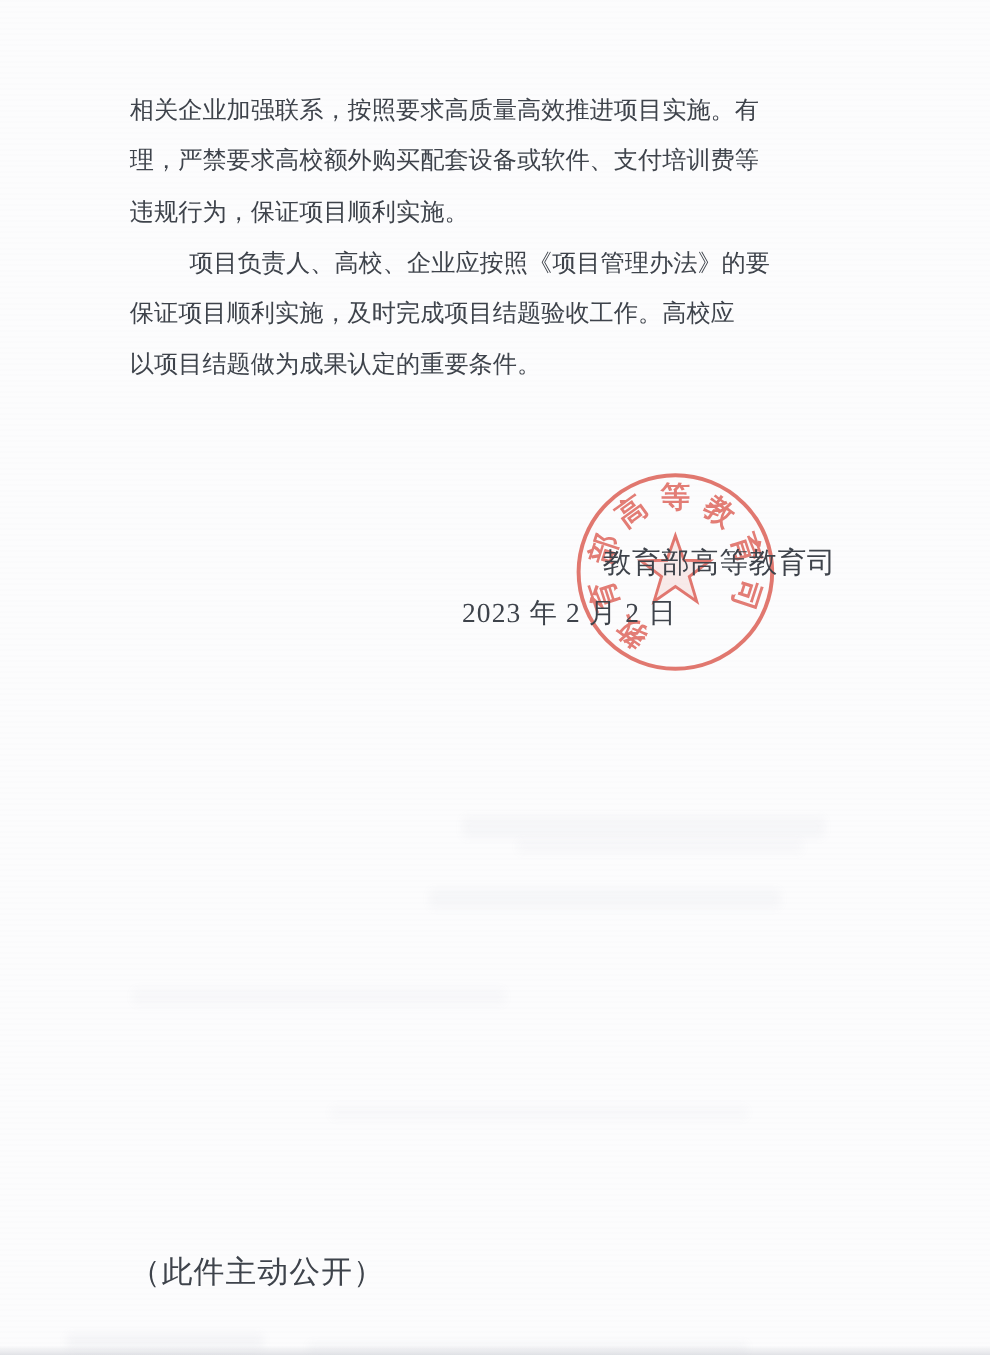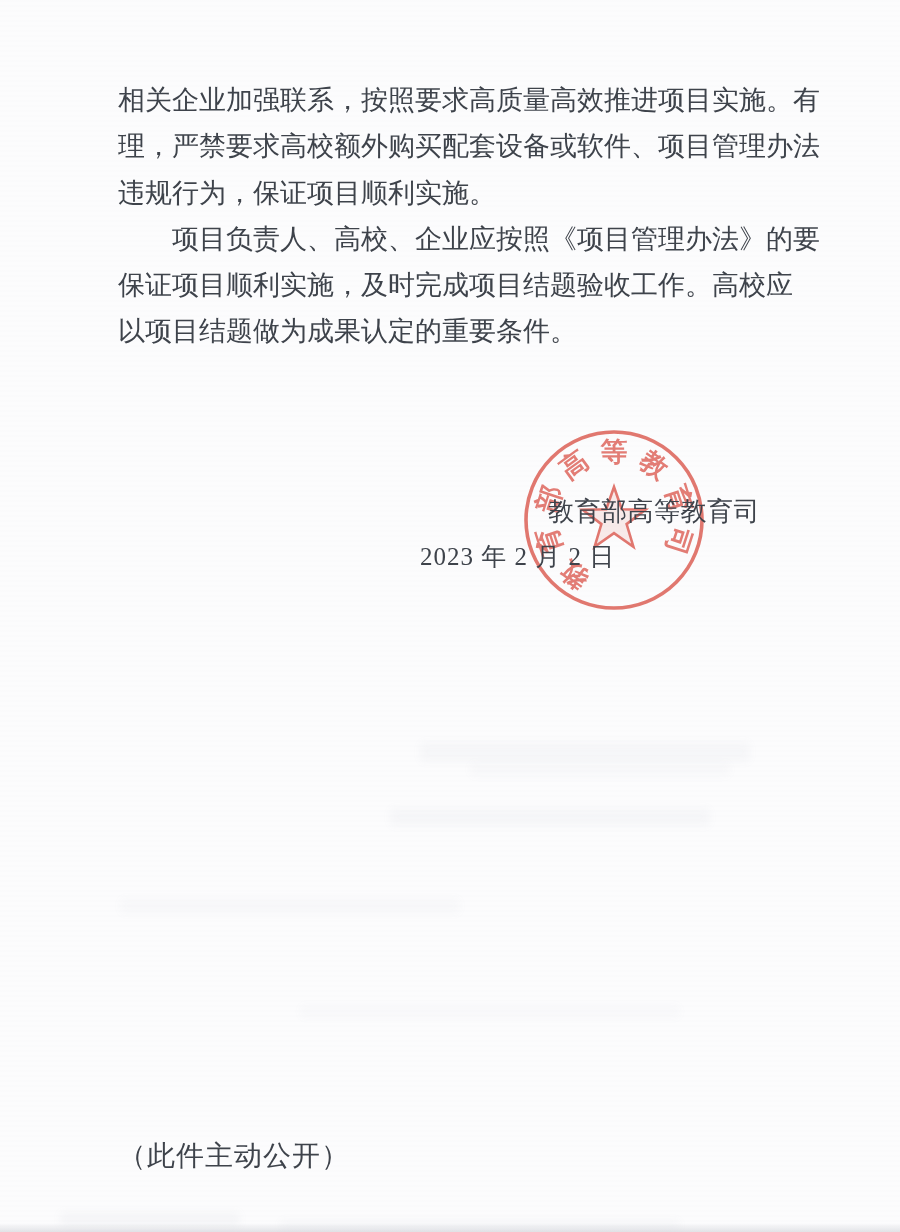--- a/index.html
+++ b/index.html
@@ -7,21 +7,21 @@
     position:relative;
     width:900px;height:1232px;
     background:#fcfcfd;
     overflow:hidden;
     font-family:"Liberation Serif","DejaVu Serif",serif;
   }
   
   .body-text{
     position:absolute;
     left:118px;top:77px;width:706px;
-    font-size:27px;
+    font-size:22px;
     line-height:46.3px;
     color:var(--ink,#3e434b);
     letter-spacing:0;
   }
   .t-line{white-space:nowrap;}
   .t-line.indent{text-indent:54px;font-family:Liberation Serif, serif;}
   
   .signature{
     position:absolute;left:420px;top:494px;width:340px;
     text-align:right;font-size:26px;letter-spacing:0.5px;
@@ -71,21 +71,21 @@
 </style>
 </head>
 <body>
 
 <div class="page">
 
   <div class="grain"></div>
 
   <div class="body-text" id="body-text">
       <div class="t-line">相关企业加强联系，按照要求高质量高效推进项目实施。有</div>
-      <div class="t-line">理，严禁要求高校额外购买配套设备或软件、项目管理办法</div>
+      <div class="t-line">理，严禁要求高校额外购买配套设备或软件、支付培训费等</div>
       <div class="t-line">违规行为，保证项目顺利实施。</div>
       <div class="t-line indent">项目负责人、高校、企业应按照《项目管理办法》的要</div>
       <div class="t-line">保证项目顺利实施，及时完成项目结题验收工作。高校应</div>
       <div class="t-line">以项目结题做为成果认定的重要条件。</div>
     </div>
 
   <svg class="seal" viewBox="0 0 224 224" xmlns="http://www.w3.org/2000/svg">
     <circle id="seal-ring" cx="112" cy="112" r="88" fill="none" stroke="#dd5349" stroke-width="3.6" opacity="0.85"></circle>
     <path id="seal-star" d="M 0,-33 L 7.8,-10.7 L 31.4,-10.2 L 12.6,4.1 L 19.4,26.7 L 0,13.2 L -19.4,26.7 L -12.6,4.1 L -31.4,-10.2 L -7.8,-10.7 Z" transform="translate(112,112)" fill="rgba(221,83,73,0.14)" stroke="#dd5349" stroke-width="2.6" opacity="0.85"></path>
     <g id="seal-ring-text">

